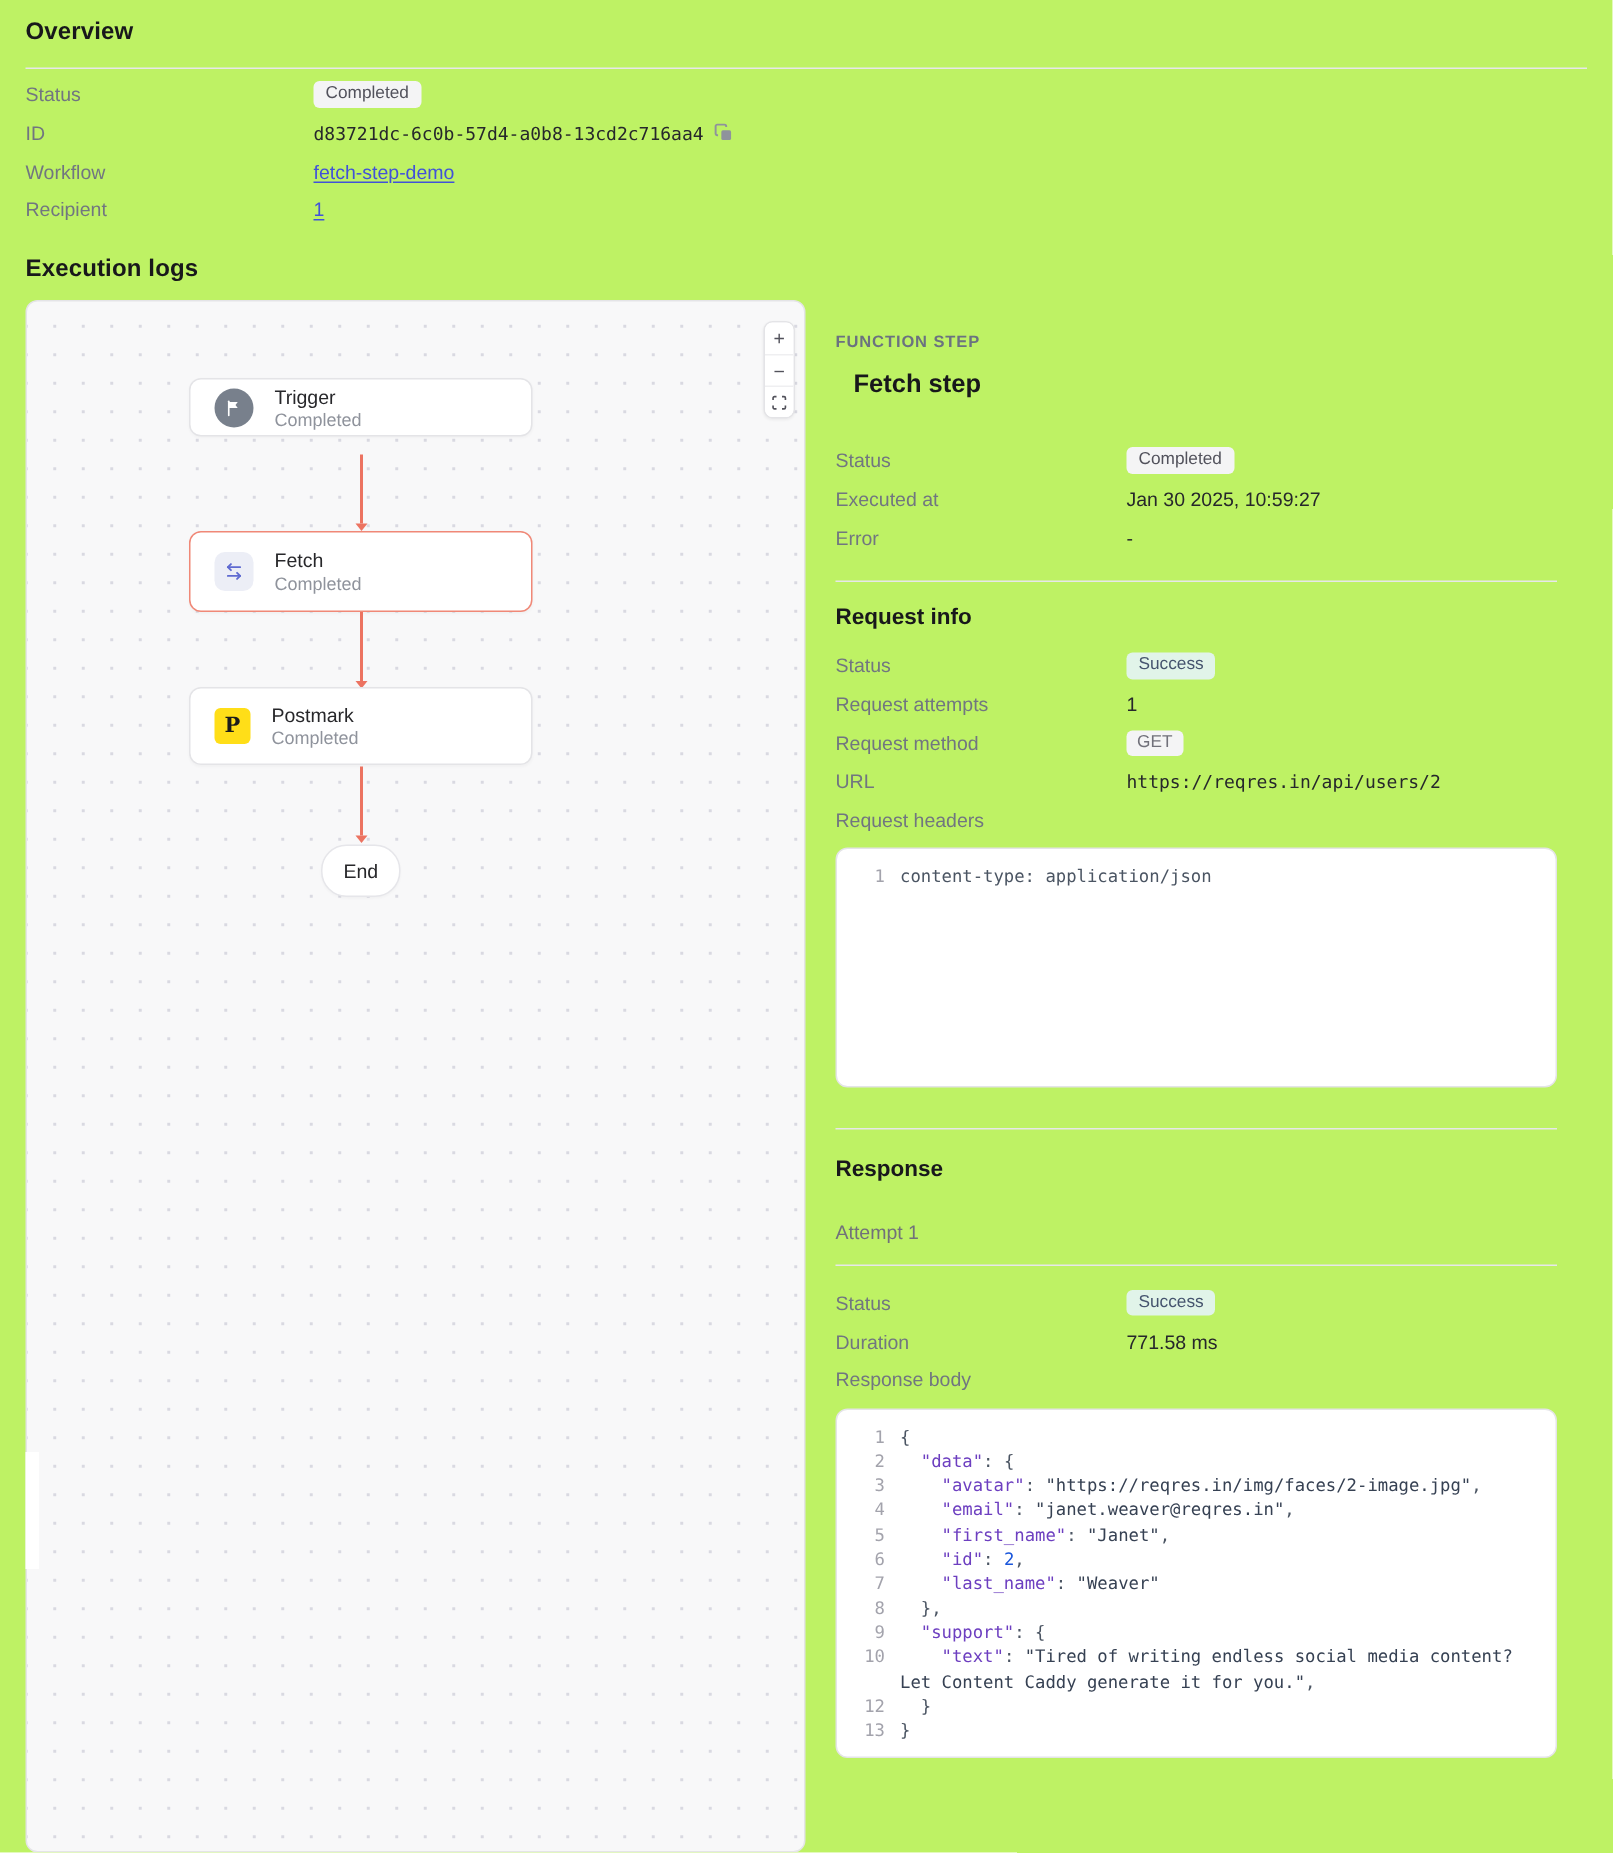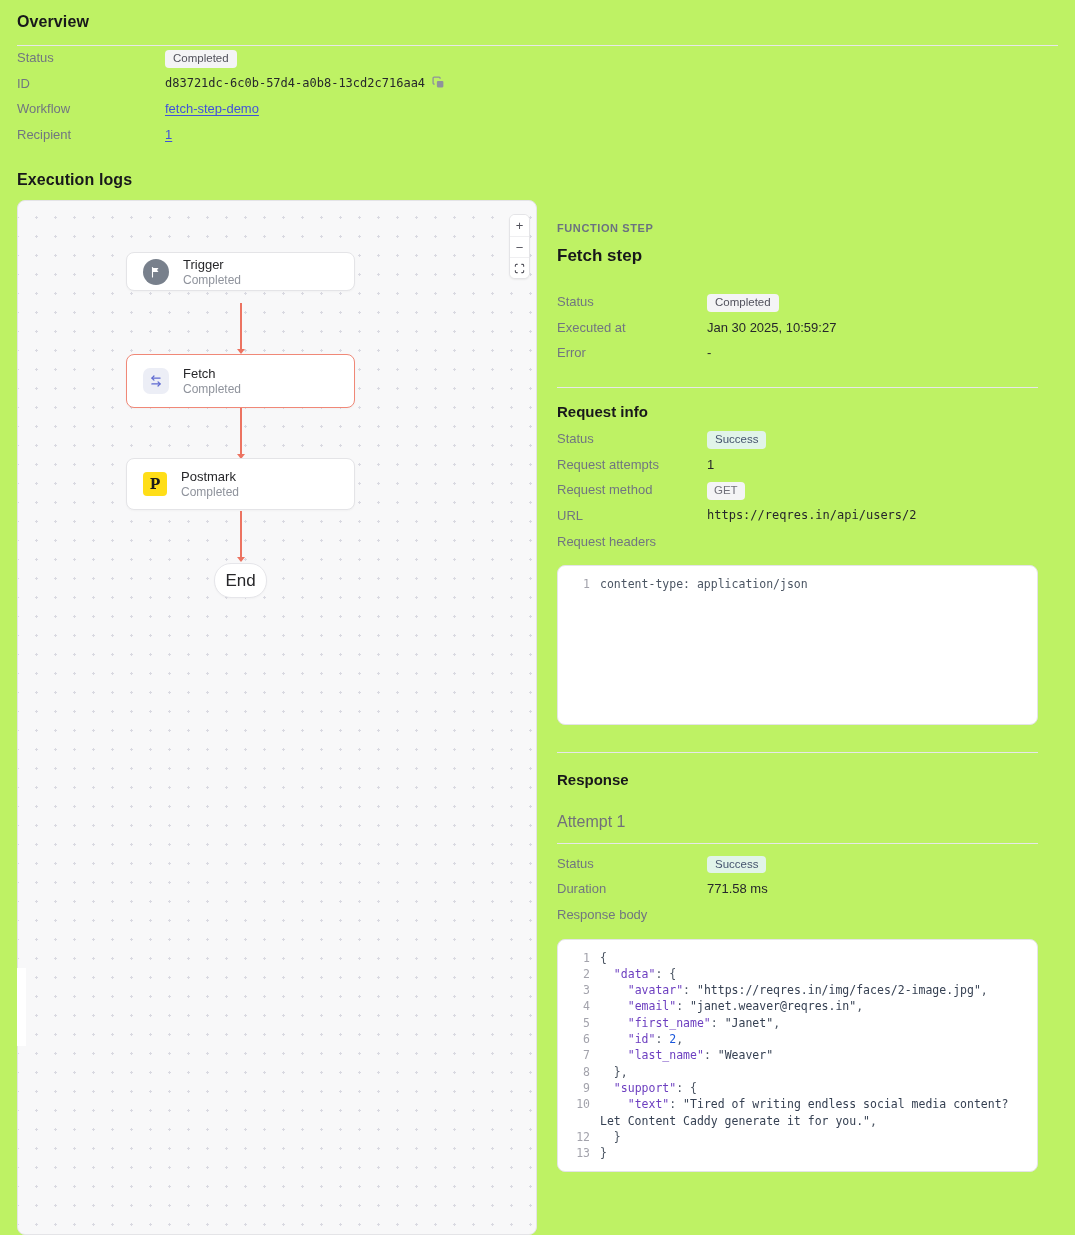--- a/index.html
+++ b/index.html
@@ -8,21 +8,21 @@
     position:relative; width:1075px; height:1235px; overflow:hidden;
     background:#bef264; font-family:"Liberation Sans", sans-serif; color:#26272b;
   }
   .mono { font-family:"DejaVu Sans Mono", monospace; }
 
   h1.sec { position:absolute; left:17px; font-size:16px; font-weight:700; color:#18181b; letter-spacing:.1px; }
   .divider-full { position:absolute; left:17px; right:17px; height:1px; background:#e7e7ea; }
 
   
   .ov-rows { position:absolute; left:17px; top:50px; right:17px; }
-  .row { display:flex; align-items:flex-start; height:25.7px; font-size:13px; }
+  .row { display:flex; align-items:center; height:25.7px; font-size:13px;gap:44px; }
   .row .lbl { width:148px; flex:none; color:#717680; }
   .row .val { color:#26272b; display:flex; align-items:center; gap:7px; }
   .badge-neutral { background:#f4f4f5; color:#52525c; font-size:11.5px; padding:3px 8px; border-radius:4px; line-height:1; }
   .badge-success { background:#e1f4e9; color:#45546e; font-size:11.5px; padding:3px 8px; border-radius:4px; line-height:1; }
   .badge-method  { background:#f4f4f5; color:#71717a; font-size:11.5px; padding:3px 7px; border-radius:4px; line-height:1; }
   a.lnk { color:#4152d9; text-decoration:underline; text-underline-offset:2px; cursor:pointer; }
   .copy-btn { display:inline-flex; align-items:center; cursor:pointer; background:none; border:none; padding:0; }
 
   
   .canvas {
@@ -42,47 +42,47 @@
   .ic-circle { width:26px; height:26px; border-radius:50%; background:#78808c; flex:none;
                display:flex; align-items:center; justify-content:center; }
   .ic-square { width:26px; height:26px; border-radius:7px; background:#eceef6; flex:none;
                display:flex; align-items:center; justify-content:center; }
   .ic-postmark { width:24px; height:24px; border-radius:4px; background:#ffde18; flex:none;
                display:flex; align-items:center; justify-content:center;
                font-family:"DejaVu Serif", serif; font-weight:700; font-size:14px; color:#1b1b1b; }
   .node-end {
     position:absolute; width:53px; height:35px; background:#fff; border:1px solid #e6e6ea;
     border-radius:17px; display:flex; align-items:center; justify-content:center;
-    font-size:17px; color:#27272a; cursor:pointer; box-shadow:0 1px 2px rgba(0,0,0,.03);
+    font-size:13px; color:#27272a; cursor:pointer; box-shadow:0 1px 2px rgba(0,0,0,.03);
   }
   .edge { position:absolute; width:1.5px; background:#ec7361; }
   .edge::after { content:""; position:absolute; bottom:-5px; left:50%; transform:translateX(-50%);
     border:4px solid transparent; border-top:5.5px solid #ec7361; border-bottom:none; }
   .controls {
     position:absolute; left:491px; top:13px; width:21px; background:#fff;
     border:1px solid #e4e4e7; border-radius:6px; box-shadow:0 1px 2px rgba(0,0,0,.06);
     display:flex; flex-direction:column; overflow:hidden;
   }
   .ctrl-btn { height:21px; display:flex; align-items:center; justify-content:center;
     font-size:13px; color:#52525b; cursor:pointer; background:#fff; border:none; }
   .ctrl-btn + .ctrl-btn { border-top:1px solid #efeff1; }
   .notch { position:absolute; left:-1px; top:767px; width:9px; height:78px; background:#fff; }
 
   
   .detail { position:absolute; left:557px; top:200px; width:481px; }
   .kicker { margin-top:22px; font-size:11px; font-weight:600; letter-spacing:.6px; color:#6b7280; }
-  .step-title { margin-top:12px; font-size:17px; font-weight:700; color:#18181b; line-height:20px; }
+  .step-title { margin-top:12px; font-size:17px; font-weight:700; color:#18181b; line-height:20px;margin-left:12px; }
   .meta { margin-top:28px; }
   .detail .row .lbl { width:150px; }
   .div-r { height:1px; background:#e7e7ea; }
   .d1 { margin-top:16px; } .d2 { margin-top:27px; } .d3 { margin-top:13px; }
   .h-sub { font-size:15px; font-weight:700; color:#18181b; }
   .h-req { margin-top:15px; } .h-resp { margin-top:18px; }
   .req-rows { margin-top:11px; } .resp-rows { margin-top:12px; }
-  .attempt { margin-top:26px; font-size:16px; color:#71717a; line-height:16px; }
+  .attempt { margin-top:26px; font-size:13px; color:#71717a; line-height:16px; }
 
   .codeblock {
     border:1px solid #e4e4e7; border-radius:8px; background:#fff;
     padding:10px 10px 10px 12px; font-family:"DejaVu Sans Mono", monospace;
     font-size:11.5px; line-height:16.3px;
   }
   .cb-headers { margin-top:5px; height:160px; overflow:hidden; }
   .cb-body { margin-top:6px; }
   .code-line { display:flex; align-items:flex-start; }
   .ln { width:20px; flex:none; text-align:right; margin-right:10px; color:#a3a3ac; }

